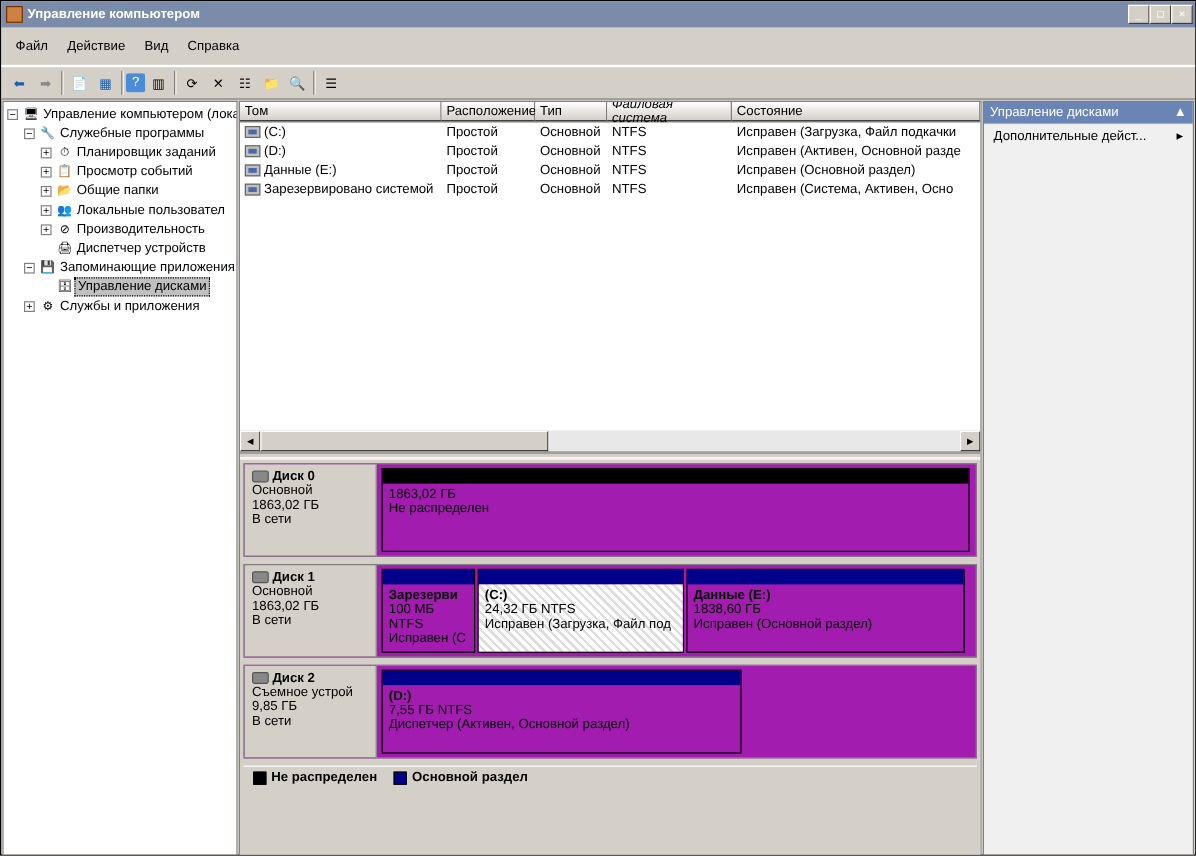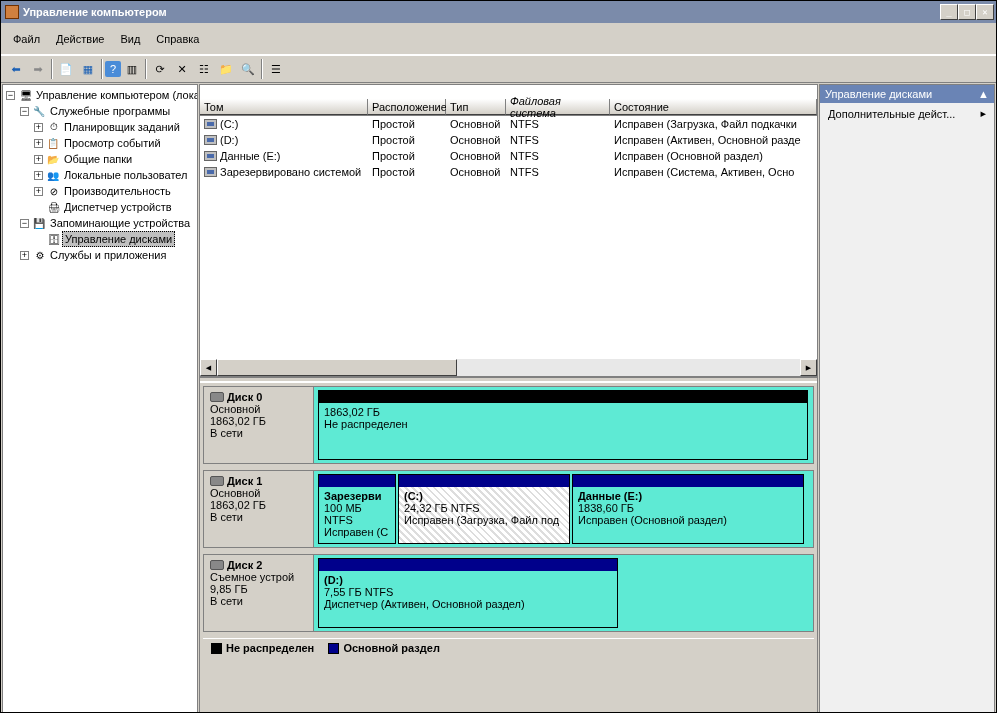--- a/index.html
+++ b/index.html
@@ -18,32 +18,32 @@
 .tree-inner{padding:2px 0;}
 .tn{display:flex;align-items:center;height:16px;white-space:nowrap;cursor:default;}
 .tn .tog{width:9px;height:9px;border:1px solid #808080;display:inline-flex;align-items:center;justify-content:center;font-size:9px;line-height:0;margin:0 3px;color:#000;flex-shrink:0;}
 .tn .notog{width:15px;flex-shrink:0;}
 .tn .ticn{width:16px;height:16px;display:inline-flex;align-items:center;justify-content:center;flex-shrink:0;font-size:10px;}
 .tn .tlbl{padding:1px 2px;}
 .tn.sel .tlbl{background:#c0c0c0;border:1px dotted #000;}
 .main{flex:1;display:flex;flex-direction:column;margin:1px 0;}
 .main-inner{flex:1;border:1px solid #808080;background:#fff;display:flex;flex-direction:column;overflow:hidden;}
 .listview{height:292px;display:flex;flex-direction:column;border-bottom:1px solid #808080;}
-.lv-head{display:flex;height:17px;background:#d4d0c8;border-bottom:1px solid #808080;margin-top:14px;}
+.lv-head{display:flex;height:17px;background:#d4d0c8;border-bottom:1px solid #808080;}
 .lv-col{border-right:1px solid #808080;border-bottom:1px solid #404040;padding:1px 4px;background:linear-gradient(to bottom,#fff,#d4d0c8);display:flex;align-items:center;}
 .lv-body{flex:1;overflow:hidden;}
 .lv-row{display:flex;height:16px;align-items:center;}
 .lv-cell{padding:0 4px;white-space:nowrap;overflow:hidden;display:flex;align-items:center;gap:3px;}
 .lv-scroll{height:17px;background:#d4d0c8;display:flex;}
 .lv-scroll .sbt{width:17px;height:17px;background:#d4d0c8;border:1px solid #fff;border-right-color:#404040;border-bottom-color:#404040;display:flex;align-items:center;justify-content:center;font-size:7px;}
 .lv-scroll .strk{flex:1;background:#e8e8e8;}
 .lv-scroll .thmb{width:240px;height:17px;background:#d4d0c8;border:1px solid #fff;border-right-color:#404040;border-bottom-color:#404040;}
 .graphical{flex:1;background:#d4d0c8;border-top:1px solid #fff;overflow:hidden;padding:3px;}
 .gsplit{height:5px;background:#d4d0c8;border-top:1px solid #808080;border-bottom:1px solid #fff;cursor:ns-resize;}
-.diskrow{display:flex;background:#5eead4;border:1px solid #808080;margin-bottom:6px;height:78px;}
+.diskrow{display:flex;background:#a21caf;border:1px solid #808080;margin-bottom:6px;height:78px;}
 .diskhdr{width:110px;border-right:1px solid #808080;padding:4px 6px;background:#d4d0c8;display:flex;flex-direction:column;}
 .diskhdr .dh-top{display:flex;align-items:center;gap:3px;}
 .diskblocks{flex:1;display:flex;padding:3px;}
 .vol{border:1px solid #000;margin:0 1px;display:flex;flex-direction:column;}
 .vol .vtop{height:12px;background:#00008b;}
 .vol .vtop.blk{background:#000;}
 .vol .vbody{flex:1;padding:3px 5px;overflow:hidden;}
 .vol.hatched .vbody{background:repeating-linear-gradient(45deg,#fff,#fff 3px,#ddd 3px,#ddd 5px);}
 .legend{height:19px;background:#d4d0c8;border-top:1px solid #fff;display:flex;align-items:center;padding:0 8px;gap:4px;margin-top:2px;}
 .lsw{width:11px;height:11px;border:1px solid #000;}
@@ -138,21 +138,21 @@
           <span class="tlbl">Производительность</span>
         </div>
       <div class="tn" style="padding-left:28px;">
           <span class="notog"></span>
           <span class="ticn">🖨</span>
           <span class="tlbl">Диспетчер устройств</span>
         </div>
       <div class="tn" style="padding-left:14px;">
           <span class="tog">−</span>
           <span class="ticn">💾</span>
-          <span class="tlbl">Запоминающие устройства</span>
+          <span class="tlbl">Запоминающие приложения</span>
         </div>
       <div class="tn sel" style="padding-left:28px;">
           <span class="notog"></span>
           <span class="ticn">🗄</span>
           <span class="tlbl">Управление дисками</span>
         </div>
       <div class="tn" style="padding-left:14px;">
           <span class="tog">+</span>
           <span class="ticn">⚙</span>
           <span class="tlbl">Службы и приложения</span>

